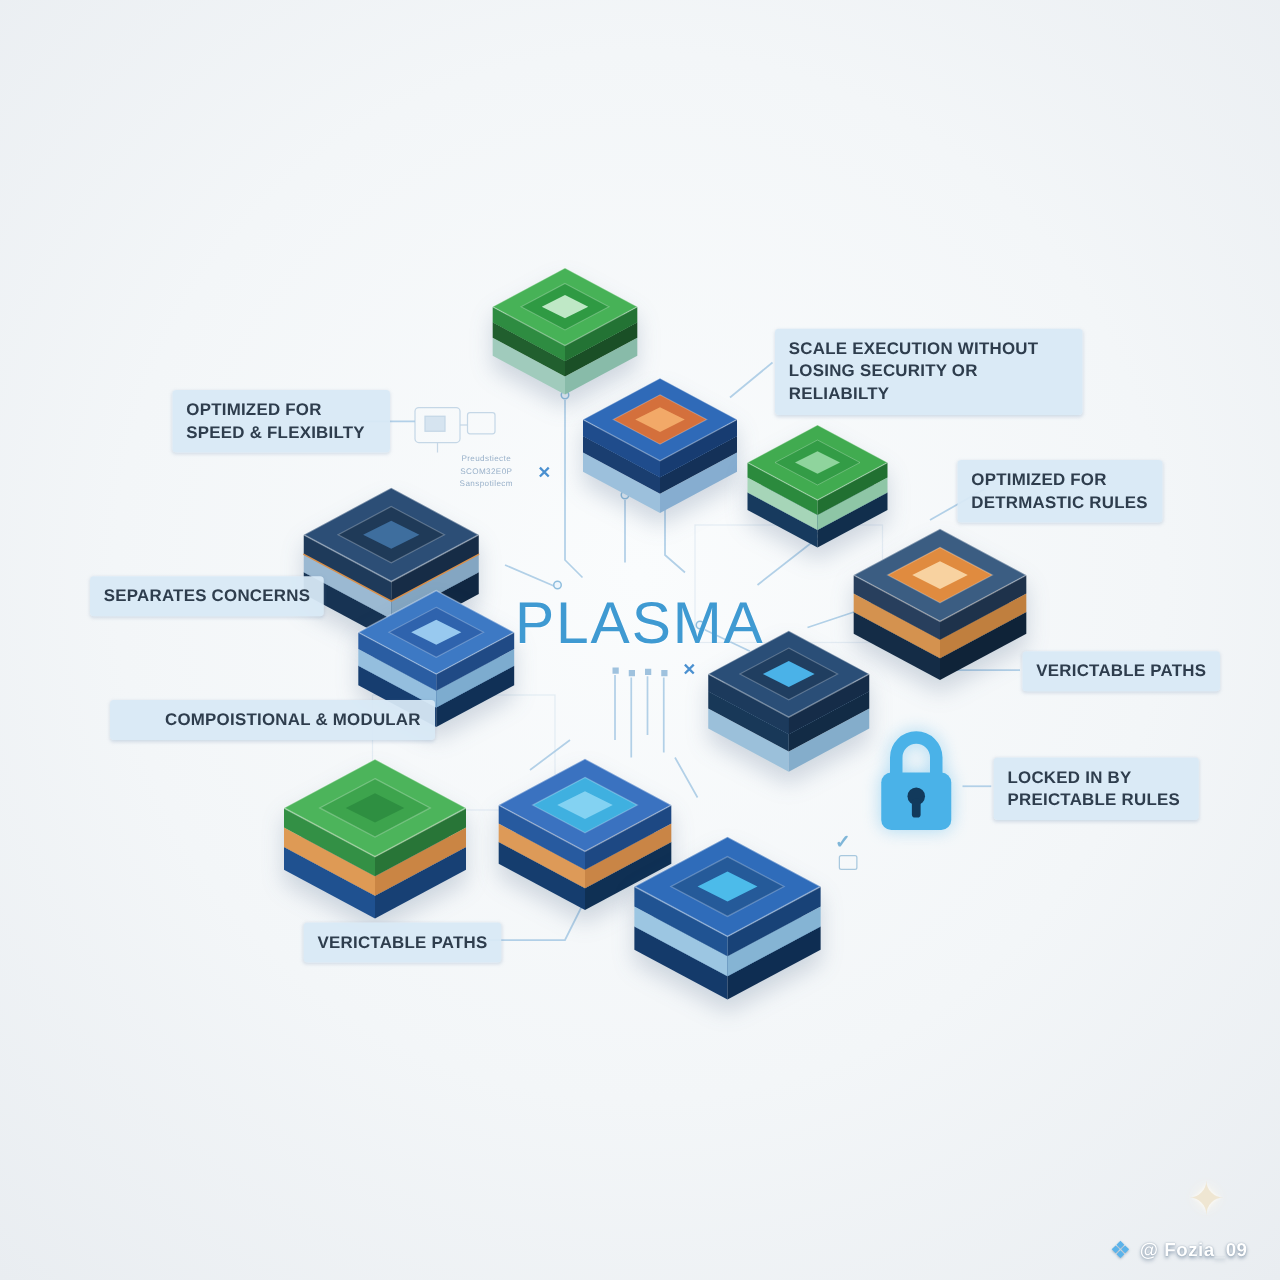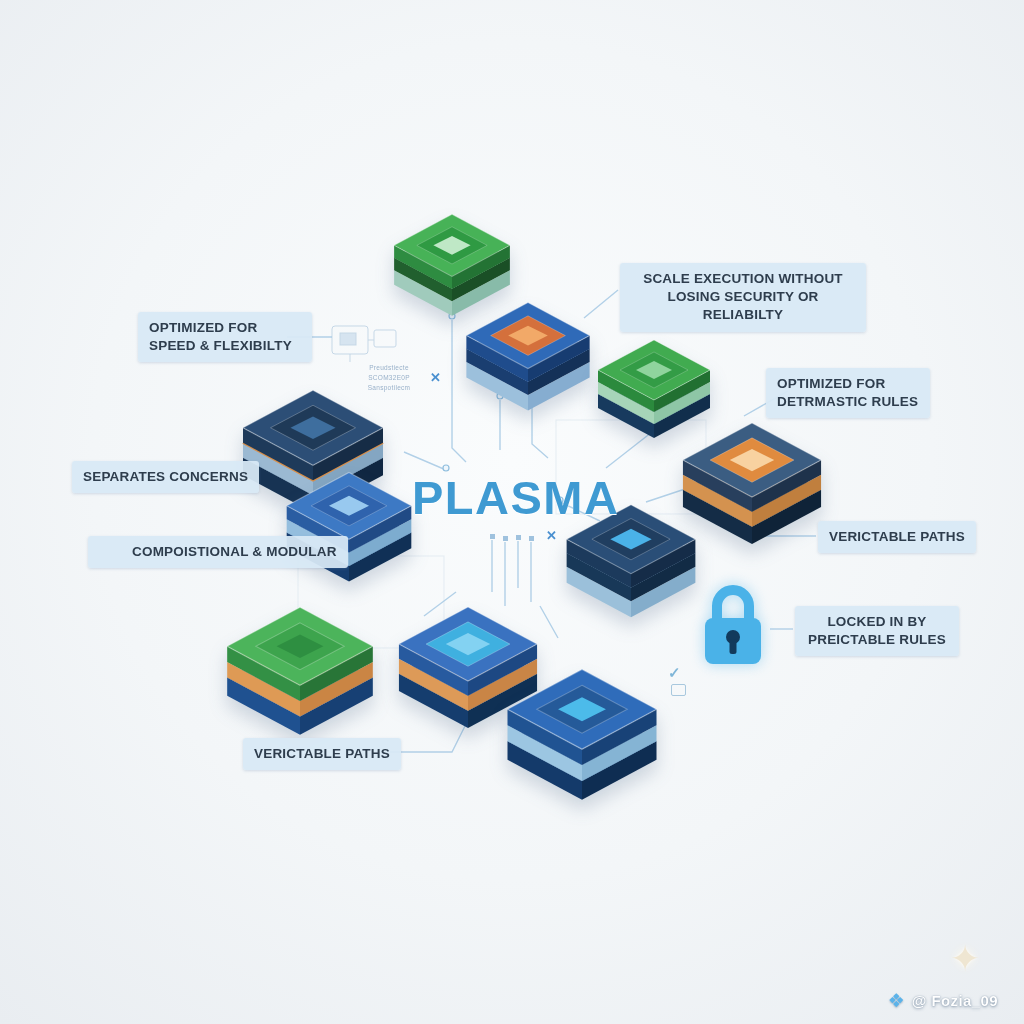--- a/index.html
+++ b/index.html
@@ -15,26 +15,25 @@
   svg.traces{position:absolute;left:0;top:0;z-index:1;}
   svg.chip{position:absolute;z-index:3;filter:drop-shadow(0 10px 9px rgba(45,75,115,.20));}
   svg.lock{position:absolute;z-index:3;filter:drop-shadow(0 0 7px rgba(74,178,232,.45));}
   .label{
     position:absolute;z-index:5;
     background:rgba(216,233,245,.94);
     color:#2e3d4d;font-weight:700;font-size:13.5px;line-height:1.35;
     padding:7px 11px;border-radius:3px;letter-spacing:.2px;
     box-shadow:0 1px 3px rgba(110,145,180,.28);
     white-space:pre-line;
-    text-align:center;
   }
   .label.center{text-align:left;}
   .title{
     position:absolute;z-index:5;
-    font-size:47px;font-weight:700;color:#3f9ad2;letter-spacing:1.5px;
+    font-size:47px;font-weight:400;color:#3f9ad2;letter-spacing:1.5px;
     text-shadow:0 1px 0 #ffffff;
   }
   .faint-note{
     position:absolute;z-index:2;width:78px;text-align:center;
     font-size:6.5px;line-height:1.5;color:#8fa9c4;opacity:.9;letter-spacing:.3px;
   }
   .faint-note span{display:block;}
   .xmark{position:absolute;z-index:4;color:#4a90d0;font-size:13px;font-weight:700;}
   .check{position:absolute;z-index:4;color:#7fb6d8;font-size:15px;font-weight:700;}
   .check-box{position:absolute;z-index:4;width:13px;height:10px;border:1.5px solid #a8c8de;border-radius:2px;}
@@ -209,21 +208,21 @@
   <div class="title" style="left:412px;top:470px;">PLASMA</div>
 
   <div class="label center" style="left:138px;top:312px;width:152px;">OPTIMIZED FOR SPEED &amp; FLEXIBILTY</div>
 
   <div class="label" style="left:620px;top:263px;width:224px;">SCALE EXECUTION WITHOUT LOSING SECURITY OR RELIABILTY</div>
 
   <div class="label center" style="left:766px;top:368px;width:142px;">OPTIMIZED FOR DETRMASTIC RULES</div>
 
   <div class="label" style="left:72px;top:461px;">SEPARATES CONCERNS</div>
 
-  <div class="label" style="left:88px;top:536px;padding-left:44px;">COMPOISTIONAL &amp; MODULAR</div>
+  <div class="label" style="left:88px;top:560px;padding-left:44px;">COMPOISTIONAL &amp; MODULAR</div>
 
   <div class="label" style="left:818px;top:521px;">VERICTABLE PATHS</div>
 
   <div class="label" style="left:795px;top:606px;width:142px;">LOCKED IN BY PREICTABLE RULES</div>
 
   <div class="label" style="left:243px;top:738px;">VERICTABLE PATHS</div>
 
   <div class="faint-note" style="left:350px;top:363px;">
     <span>Preudstiecte</span>
     <span>SCOM32E0P</span>

